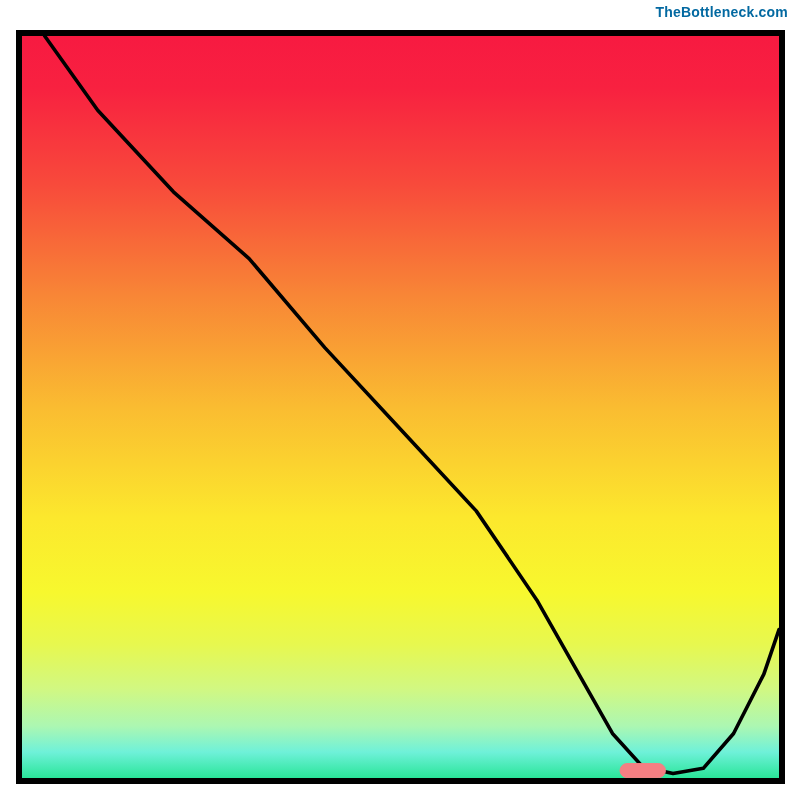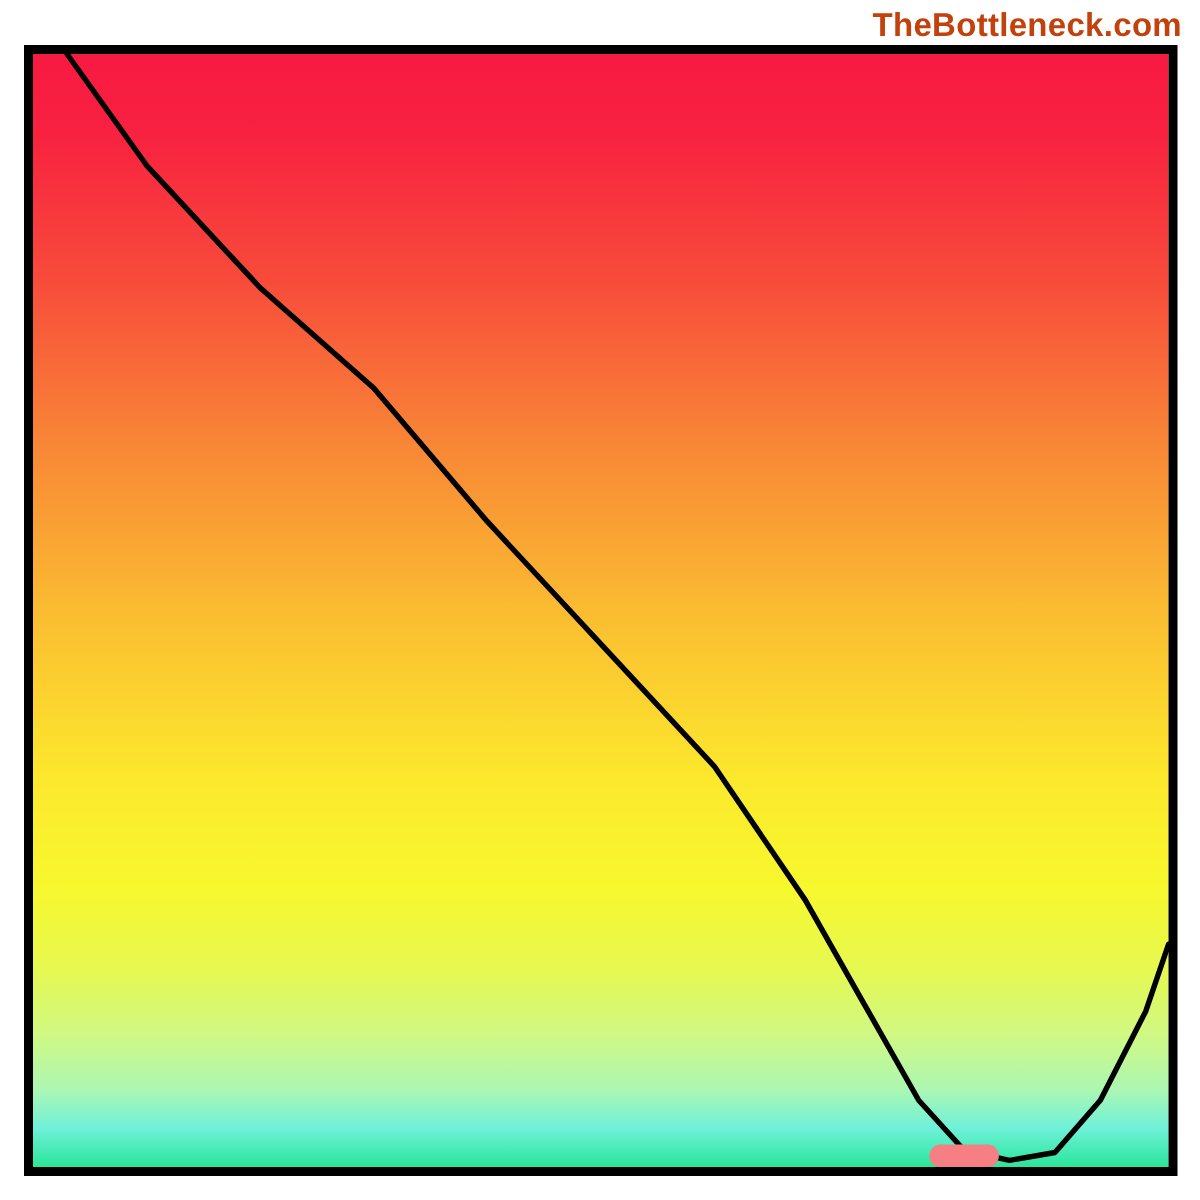--- a/index.html
+++ b/index.html
@@ -4,23 +4,23 @@
 <style>
   * { margin: 0; padding: 0; box-sizing: border-box; }
   html, body { width: 800px; height: 800px; overflow: hidden; background: #fff; }
   .root { width: 800px; height: 800px; position: relative; }
 
   .watermark {
     position: absolute;
     top: 4px;
     right: 12px;
     font-family: Arial, Helvetica, sans-serif;
-    font-size: 22px;
+    font-size: 14px;
     font-weight: 700;
-    color: #c2410c;
+    color: #0369a1;
     letter-spacing: 0.2px;
   }
 
   .plot {
     position: absolute;
     left: 16px;
     top: 30px;
     width: 769px;
     height: 754px;
   }

